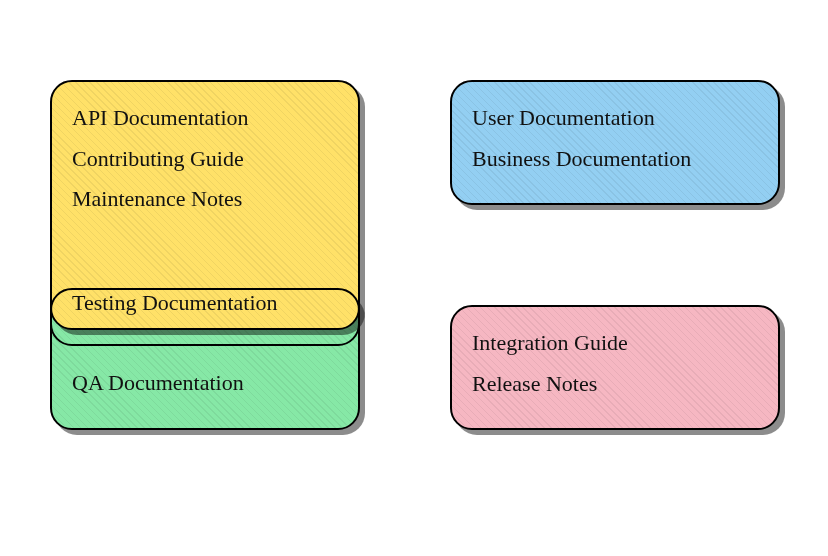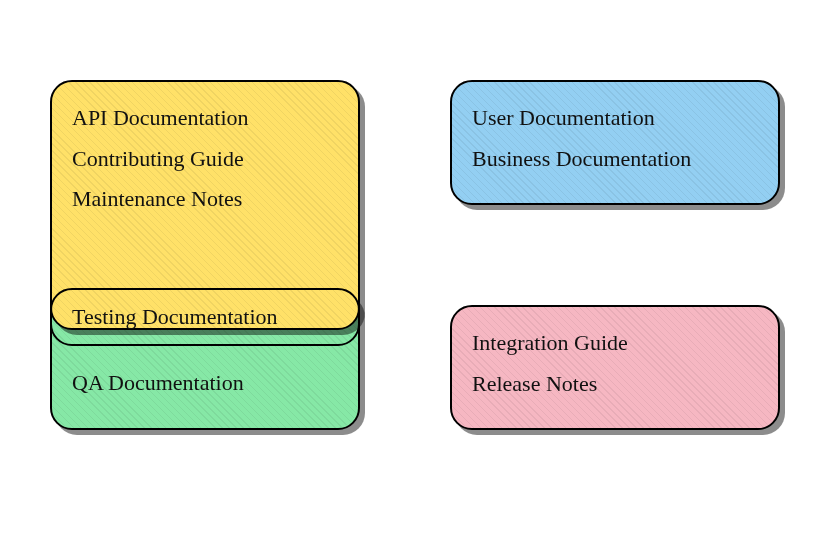--- a/index.html
+++ b/index.html
@@ -49,21 +49,20 @@
     position: absolute;
     left: 50px;
     top: 288px;
     width: 310px;
     height: 58px;
     border: 2px solid #000;
     border-radius: 22px;
     background: transparent;
     z-index: 3;
     display: flex;
-    align-items: center;
     padding-left: 20px;
     pointer-events: none;
   }
   .blue-box {
     left: 450px;
     top: 80px;
     width: 330px;
     height: 125px;
     background: #93cff2;
     z-index: 2;

